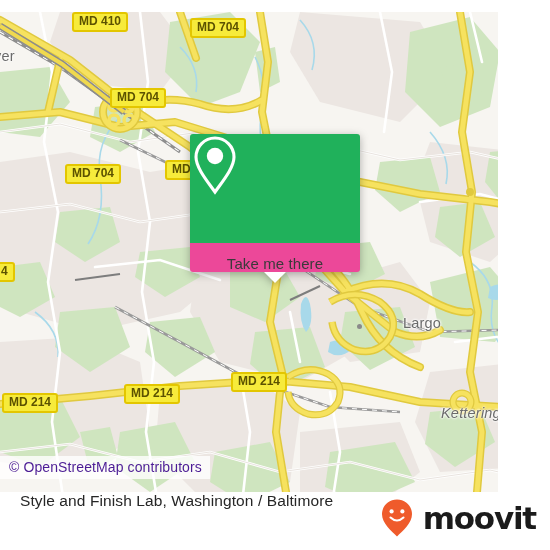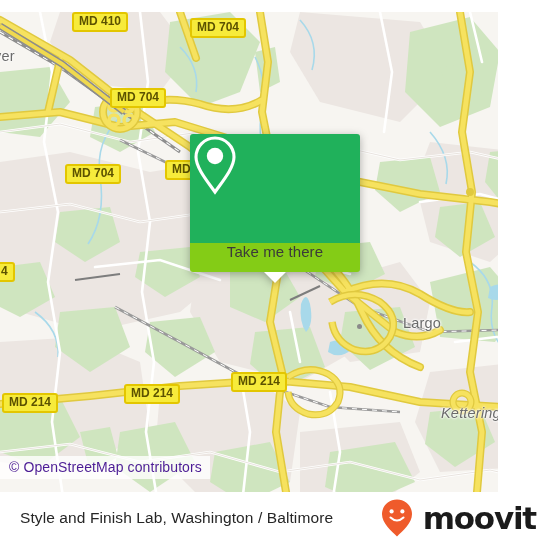--- a/index.html
+++ b/index.html
@@ -56,41 +56,41 @@
     position:absolute;left:190px;top:122px;width:170px;
     filter:drop-shadow(0 2px 4px rgba(0,0,0,.30));
   }
   .callout-top{
     background:#20b15b;
     height:109px;
     border-radius:3px 3px 0 0;
     display:flex;align-items:center;justify-content:center;
   }
   .callout-bottom{
-    background:#84cc16;
+    background:#ec4899;
     height:29px;
     border-radius:0 0 3px 3px;
-    display:flex;align-items:flex-start;justify-content:center;
+    display:flex;align-items:flex-end;justify-content:center;
   }
   .callout-label{
     font-size:15px;color:#3a3a3a;letter-spacing:.1px;
   }
   .tail{
     position:absolute;left:50%;top:138px;margin-left:-11px;
     width:0;height:0;
     border-left:11px solid transparent;
     border-right:11px solid transparent;
     border-top:11px solid #fefefe;
   }
 
   
   .footer{
     position:absolute;left:0;top:492px;width:550px;height:52px;
     background:#fff;
-    display:flex;align-items:center;
+    display:flex;
     box-sizing:border-box;
     padding:0 14px 0 20px;
   }
   .footer-title{
     font-size:15.5px;color:#262626;letter-spacing:.1px;
     flex:1 1 auto;white-space:nowrap;overflow:hidden;
   }
   .brand{display:flex;align-items:center;flex:0 0 auto;gap:9px;}
   .brand-word{
     font-size:31px;color:#1b1b1b;font-weight:bold;letter-spacing:-1.2px;

